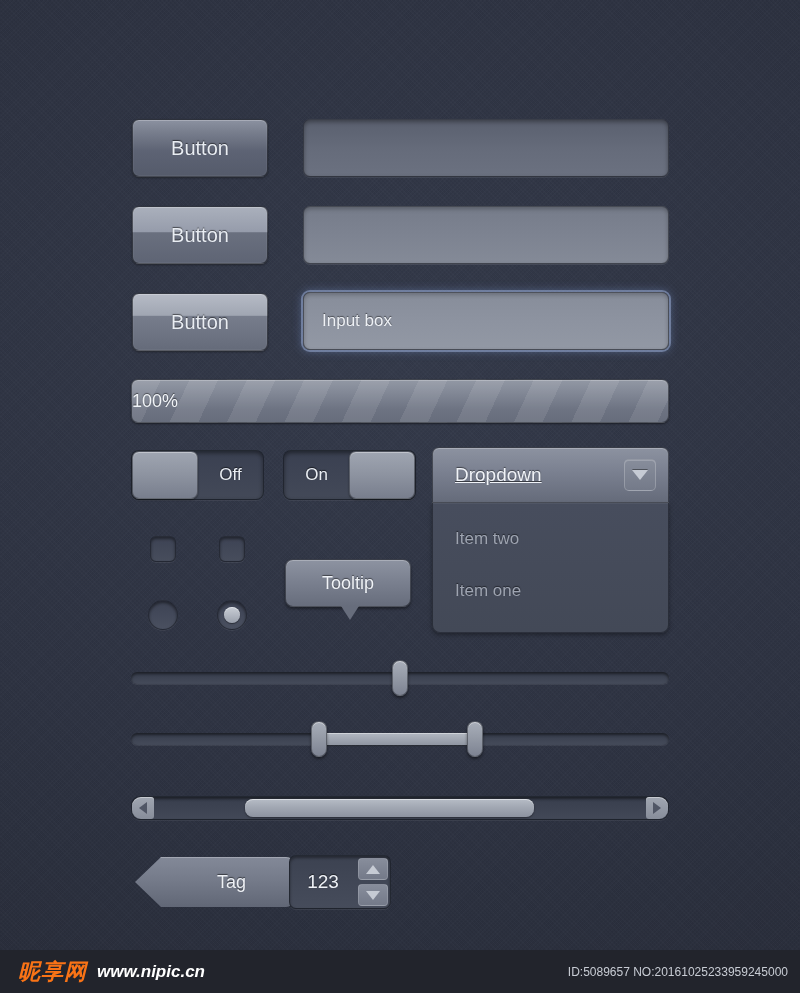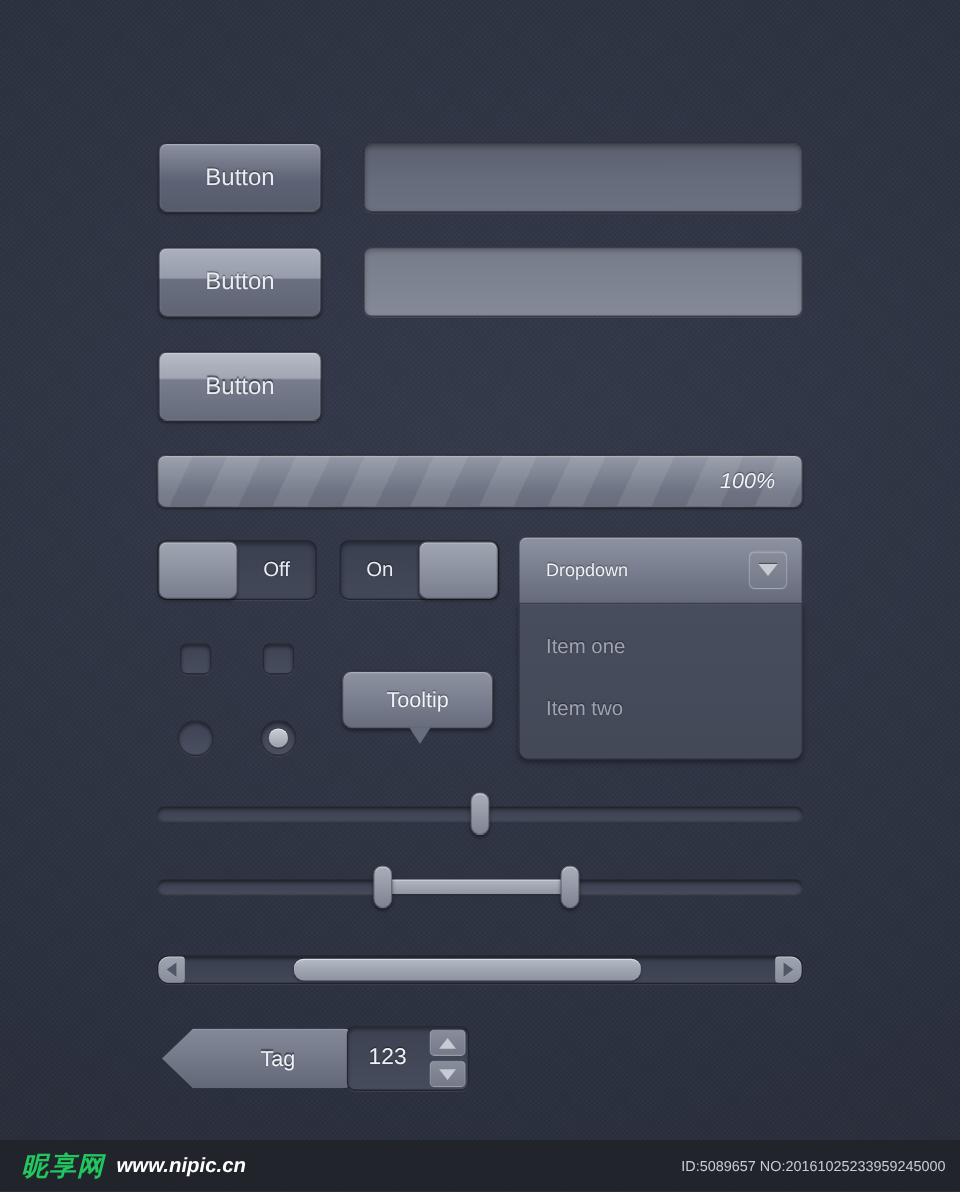--- a/index.html
+++ b/index.html
@@ -86,21 +86,21 @@
     box-sizing: border-box;
     border: 1px solid rgba(12,14,20,0.5);
     background:
       repeating-linear-gradient(115deg,
         rgba(255,255,255,0.085) 0px, rgba(255,255,255,0.085) 26px,
         rgba(255,255,255,0.0) 26px, rgba(255,255,255,0.0) 52px),
       linear-gradient(180deg, #9298a4 0%, #828896 30%, #6d7382 70%, #676d7c 100%);
     box-shadow:
       inset 0 1px 0 rgba(255,255,255,0.24),
       0 1px 2px rgba(0,0,0,0.45);
-    display: flex; align-items: center; justify-content: flex-end; font-style: italic;
+    display: flex; align-items: center; 
   }
   .progress .pct {
     color: #f1f4f8; font-size: 18px; padding-right: 22px;
     text-shadow: 0 -1px 1px rgba(0,0,0,0.5);
   }
 
   
   .toggle {
     position: absolute;
     border-radius: 8px;
@@ -130,22 +130,23 @@
     height: 56px;
     border-radius: 7px 7px 0 0;
     box-sizing: border-box;
     border: 1px solid rgba(12,14,20,0.5);
     background: linear-gradient(180deg, #8c92a0 0%, #7a8090 45%, #656b7a 100%);
     box-shadow: inset 0 1px 0 rgba(255,255,255,0.25);
     display: flex; align-items: center;
     padding: 0 12px 0 22px;
   }
   .dd-head .dd-label {
-    flex: 1; color: #f0f3f8; font-size: 15px;
+    flex: 1; color: #f0f3f8; font-size: 19px;
     text-shadow: 0 -1px 1px rgba(0,0,0,0.5);
+    text-decoration: underline;
   }
   .dd-arrow-btn {
     width: 32px; height: 32px;
     border-radius: 5px;
     box-sizing: border-box;
     border: 1px solid rgba(255,255,255,0.22);
     background: linear-gradient(180deg, #878d9b 0%, #747a89 100%);
     box-shadow: inset 0 1px 0 rgba(255,255,255,0.2);
     display: flex; align-items: center; justify-content: center;
   }
@@ -347,21 +348,21 @@
   
   .footer {
     position: absolute;
     left: 0; bottom: 0;
     width: 800px; height: 43px;
     background: #22242c;
     display: flex; align-items: center;
   }
   .wm-logo {
     margin-left: 18px;
-    color: #22c55e;
+    color: #f97316;
     font-size: 22px;
     font-weight: bold;
     font-style: italic;
     letter-spacing: 1px;
     font-family: "DejaVu Sans", sans-serif;
   }
   .wm-url {
     margin-left: 10px;
     color: #ffffff;
     font-size: 17px;
@@ -392,20 +393,23 @@
   <div class="btn hover" style="left:132px; top:206px; width:136px; height:58px;">
     <span>Button</span>
   </div>
   <div class="field f2" style="left:303px; top:206px; width:366px; height:58px;">
     <span></span>
   </div>
 
   <div class="btn active" style="left:132px; top:293px; width:136px; height:58px;">
     <span>Button</span>
   </div>
+  <div class="field f3" style="left:303px; top:292px; width:366px; height:58px;">
+    <span>Input box</span>
+  </div>
 
   <div class="progress" style="left:131px; top:379px; width:538px; height:44px;">
     <span class="pct">100%</span>
   </div>
 
   <div class="toggle" style="left:283px; top:450px; width:133px; height:50px;">
     <span class="lbl">On</span>
     <div class="knob"></div>
   </div>
 
@@ -416,24 +420,24 @@
 
   <div class="dropdown" style="left:432px; top:447px; width:237px;">
     <div class="dd-head">
       <span class="dd-label">Dropdown</span>
       <span class="dd-arrow-btn">
         <span class="tri-down"></span>
       </span>
     </div>
     <div class="dd-list" style="height:130px;">
       <div class="dd-item">
-        <span>Item one</span>
+        <span>Item two</span>
       </div>
       <div class="dd-item">
-        <span>Item two</span>
+        <span>Item one</span>
       </div>
     </div>
   </div>
 
   <div class="checkbox" style="left:150px; top:536px;"></div>
   <div class="checkbox" style="left:219px; top:536px;"></div>
 
   <div class="radio" style="left:148px; top:600px;"></div>
   <div class="radio" style="left:217px; top:600px;">
     <span class="dot"></span>

